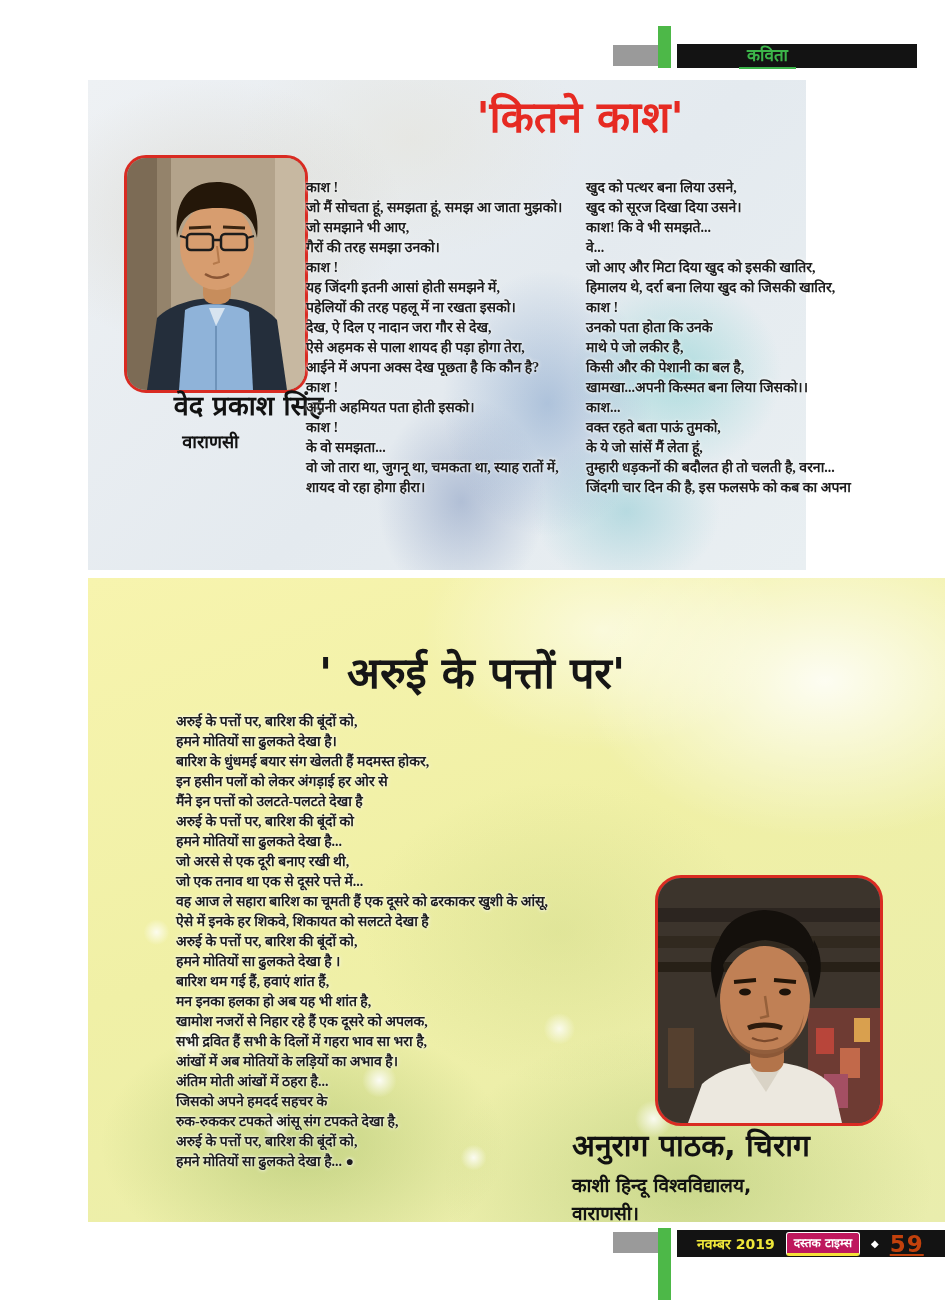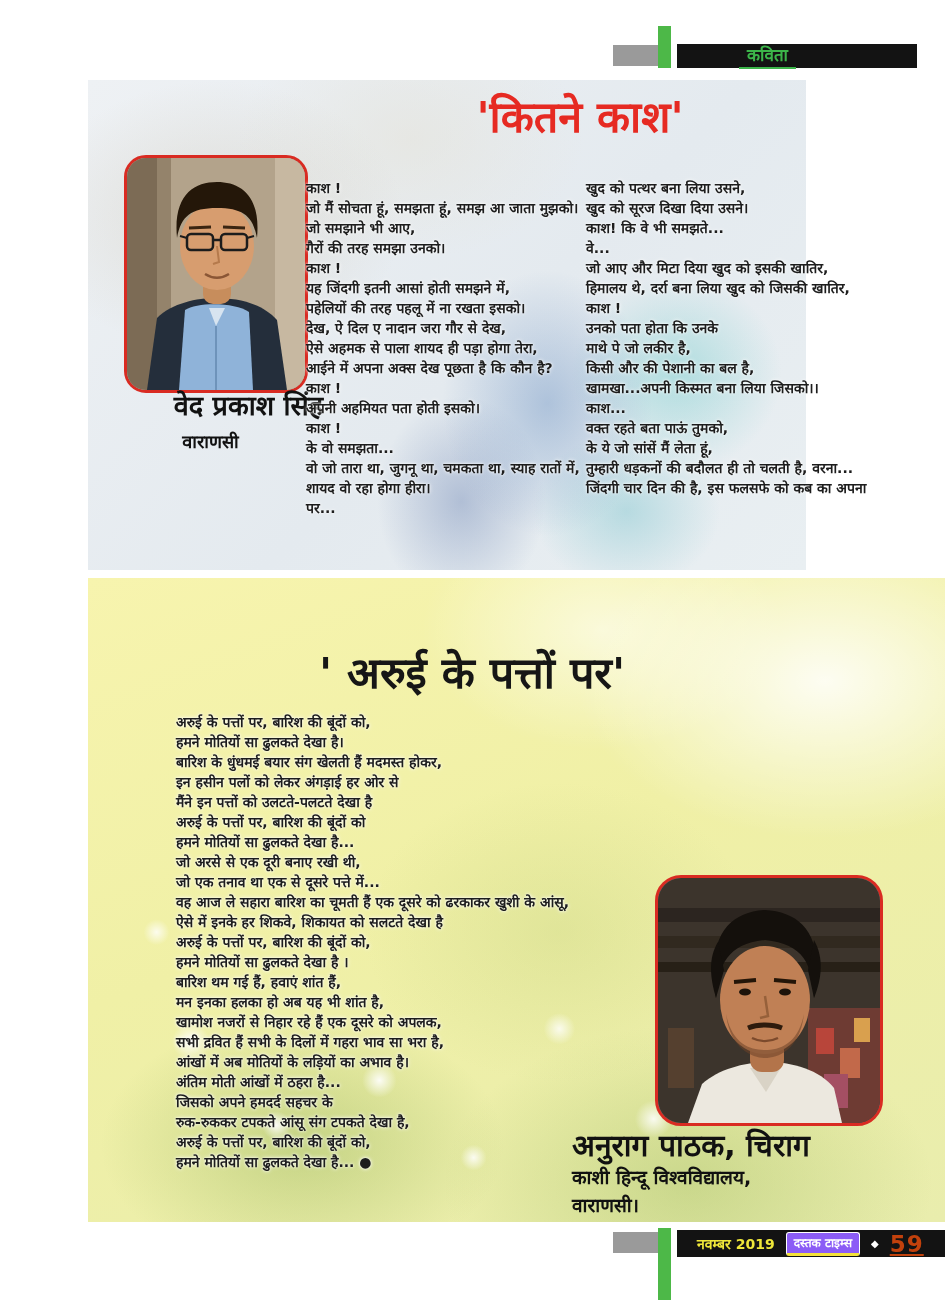--- a/index.html
+++ b/index.html
@@ -13,21 +13,21 @@
   .gray-box{background:#9a9a9a;}
   .green-bar{background:#4db848;}
   .black-bar{background:#131313;display:flex;align-items:center;}
   .section-label{
     color:#3cb54a;font-weight:bold;font-size:17px;line-height:22px;
     border-bottom:2px solid #3cb54a;margin-left:62px;padding:0 8px 1px 8px;
   }
   .footer-bar{padding-left:20px;gap:11px;}
   .footer-date{color:#efe73a;font-weight:bold;font-size:14px;}
   .footer-logo{
-    background:#8b5cf6;color:#ffffff;font-weight:bold;font-size:12px;
+    background:#be185d;color:#ffffff;font-weight:bold;font-size:12px;
     padding:1px 7px 2px 7px;border:1px solid #fff;border-bottom:3px solid #f3e239;
     border-radius:3px;white-space:nowrap;
   }
   .footer-diamond{color:#ffffff;font-size:10px;}
   .footer-page{color:#c2410c;font-weight:bold;font-size:23px;letter-spacing:1px;text-decoration:underline;}
 
   
   .sec1-bg{
     left:88px;top:80px;width:718px;height:490px;
     background:
@@ -50,21 +50,21 @@
   .photo-frame{
     border:3px solid #d92b22;border-radius:22px;overflow:hidden;background:#888;
   }
   .photo-frame svg{display:block;}
   .author-block-1{left:98px;top:390px;width:225px;text-align:center;color:#111;}
   .author-name-1{font-size:27px;font-weight:bold;line-height:32px;text-align:right;}
   .author-city-1{font-size:18px;font-weight:bold;margin-top:7px;}
 
   .poem-col{color:#1d1d1d;font-size:14px;font-weight:bold;line-height:20px;
     text-shadow:0 0 4px rgba(255,255,255,.95),0 0 2px rgba(255,255,255,.9);}
-  .poem-col .poem-line{white-space:nowrap;}
+  .poem-col .poem-line{white-space:nowrap;font-family:Liberation Serif, serif;}
 
   
   .sec2-bg{
     left:88px;top:578px;width:857px;height:644px;
     background:
       radial-gradient(circle 26px at 12% 72%, rgba(255,255,255,.95), rgba(255,255,255,0) 72%),
       radial-gradient(circle 20px at 22% 85%, rgba(255,255,255,.9), rgba(255,255,255,0) 72%),
       radial-gradient(circle 24px at 34% 78%, rgba(255,255,255,.9), rgba(255,255,255,0) 72%),
       radial-gradient(circle 18px at 45% 90%, rgba(255,255,255,.85), rgba(255,255,255,0) 72%),
       radial-gradient(circle 22px at 55% 70%, rgba(255,255,255,.8), rgba(255,255,255,0) 72%),
@@ -73,21 +73,21 @@
       radial-gradient(circle 30px at 90% 78%, rgba(255,255,255,.8), rgba(255,255,255,0) 72%),
       radial-gradient(ellipse 280px 180px at 25% 88%, rgba(148,178,88,.45), rgba(148,178,88,0) 72%),
       radial-gradient(ellipse 340px 220px at 70% 94%, rgba(152,182,92,.40), rgba(152,182,92,0) 72%),
       radial-gradient(ellipse 260px 200px at 55% 55%, rgba(190,205,120,.30), rgba(190,205,120,0) 75%),
       radial-gradient(ellipse 330px 210px at 86% 16%, rgba(255,255,255,.85), rgba(255,255,255,0) 75%),
       radial-gradient(ellipse 240px 160px at 60% 8%, rgba(255,255,250,.6), rgba(255,255,250,0) 75%),
       linear-gradient(160deg,#f7f4ae 0%,#f0f0a6 45%,#e9edad 100%);
   }
   .author-block-2{left:572px;top:1128px;width:360px;text-align:left;color:#111;}
   .author-name-2{font-size:30px;font-weight:bold;line-height:36px;white-space:nowrap;}
-  .author-affil-2{font-size:19px;font-weight:bold;padding-right:54px;}
+  .author-affil-2{font-size:19px;font-weight:bold;margin-top:8px;padding-right:54px;}
   .author-city-2{font-size:19px;font-weight:bold;margin-top:2px;padding-right:77px;}
 </style>
 </head>
 <body>
 
 <div class="abs gray-box" style="left:613px;top:45px;width:45px;height:21px;"></div>
 <div class="abs green-bar" style="left:658px;top:26px;width:13px;height:42px;"></div>
 <div class="abs black-bar" style="left:677px;top:44px;width:240px;height:24px;">
   <span class="section-label">कविता</span>
 </div>
@@ -143,21 +143,20 @@
     <div class="poem-line">पहेलियों की तरह पहलू में ना रखता इसको।</div>
     <div class="poem-line">देख, ऐ दिल ए नादान जरा गौर से देख,</div>
     <div class="poem-line">ऐसे अहमक से पाला शायद ही पड़ा होगा तेरा,</div>
     <div class="poem-line">आईने में अपना अक्स देख पूछता है कि कौन है?</div>
     <div class="poem-line">काश !</div>
     <div class="poem-line">अपनी अहमियत पता होती इसको।</div>
     <div class="poem-line">काश !</div>
     <div class="poem-line">के वो समझता...</div>
     <div class="poem-line">वो जो तारा था, जुगनू था,  चमकता था, स्याह रातों में,</div>
     <div class="poem-line">शायद वो रहा होगा हीरा।</div>
-    <div class="poem-line">पर...</div>
   </div>
 <div class="abs poem-col" style="left:586px;top:178px;">
     <div class="poem-line">खुद को पत्थर बना लिया उसने,</div>
     <div class="poem-line">खुद को सूरज दिखा दिया उसने।</div>
     <div class="poem-line">काश!  कि वे भी समझते...</div>
     <div class="poem-line">वे...</div>
     <div class="poem-line">जो आए और मिटा दिया खुद को इसकी खातिर,</div>
     <div class="poem-line">हिमालय थे, दर्रा बना लिया खुद को जिसकी खातिर,</div>
     <div class="poem-line">काश !</div>
     <div class="poem-line">उनको पता होता कि उनके</div>

